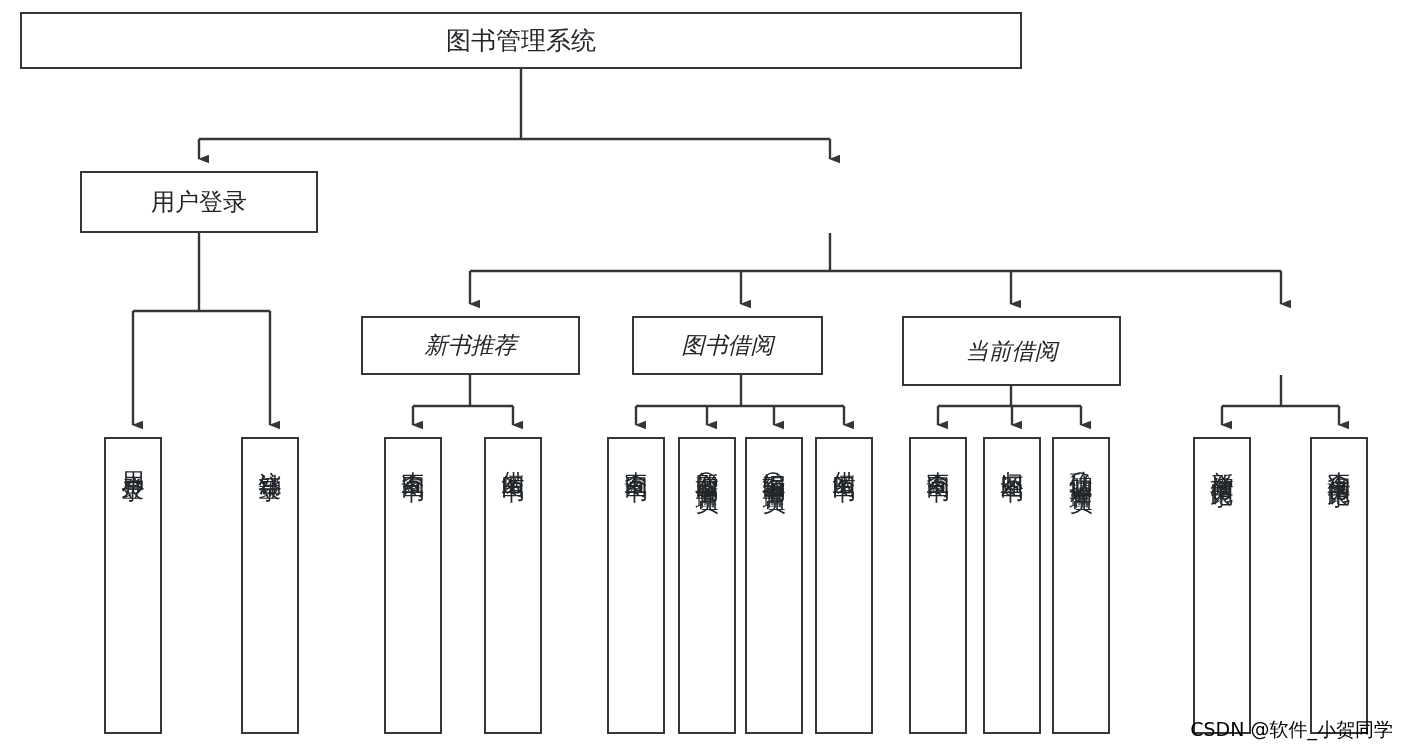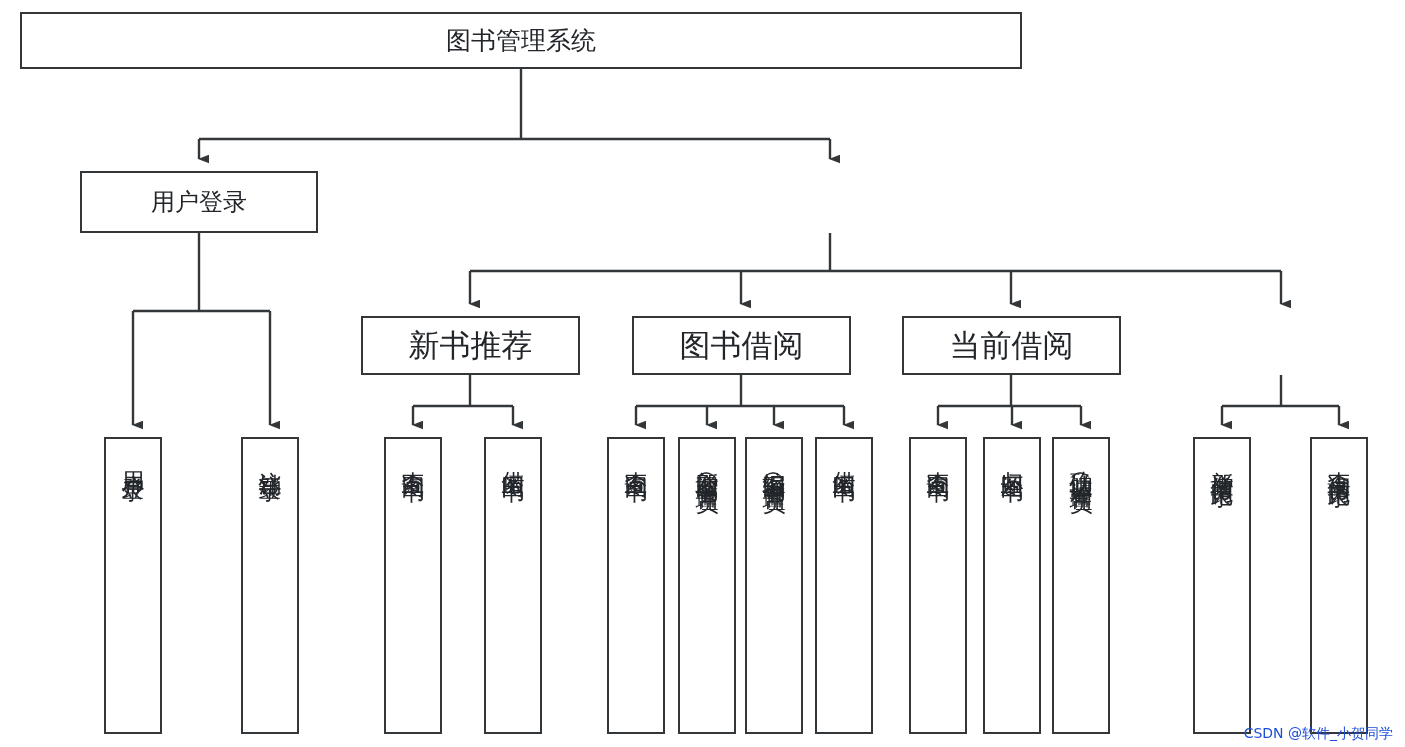--- a/index.html
+++ b/index.html
@@ -29,21 +29,22 @@
     line-height: 1.0;
   }
   .node.root {
     font-size: 25px;
     text-align: right;
   }
   .node.lvl2 {
     font-size: 24px;
   }
   .node.lvl3 {
-    font-size: 31px;
+    font-size: 23px;
+    font-style: italic;
   }
   .node.leaf {
     font-size: 23px;
     align-items: flex-start;
     justify-content: center;
     padding-top: 14px;
   }
   .vtext {
     writing-mode: vertical-rl;
     text-orientation: upright;
@@ -64,22 +65,22 @@
     stroke-width: 2.4;
     fill: none;
   }
   .arrowhead {
     fill: #33373a;
   }
   .watermark {
     position: absolute;
     right: 12px;
     bottom: 4px;
-    font-size: 14px;
-    color: #1d4ed8;
+    font-size: 19px;
+    color: #000000;
     white-space: nowrap;
   }
 </style>
 </head>
 <body>
 
 <div id="canvas">
 
   <svg class="links" viewBox="0 0 1405 747">
     <defs>
@@ -133,24 +134,24 @@
     <span>图书管理系统</span>
   </div>
 
   <div class="node lvl2" style="left:80px; top:171px; width:238px; height:62px;">
     <span>用户登录</span>
   </div>
 
   <div class="node lvl3" style="left:361px; top:316px; width:219px; height:59px;">
     <span>新书推荐</span>
   </div>
-  <div class="node lvl3" style="left:632px; top:316px; width:219px; height:59px;">
+  <div class="node lvl3" style="left:632px; top:316px; width:191px; height:59px;">
     <span>图书借阅</span>
   </div>
-  <div class="node lvl3" style="left:902px; top:316px; width:219px; height:59px;">
+  <div class="node lvl3" style="left:902px; top:316px; width:219px; height:70px;">
     <span>当前借阅</span>
   </div>
 
   <div class="node leaf" style="left:104px; top:437px; width:58px; height:297px;">
     <span class="vtext">用户登录</span>
   </div>
   <div class="node leaf" style="left:241px; top:437px; width:58px; height:297px;">
     <span class="vtext">注销登录</span>
   </div>
 

